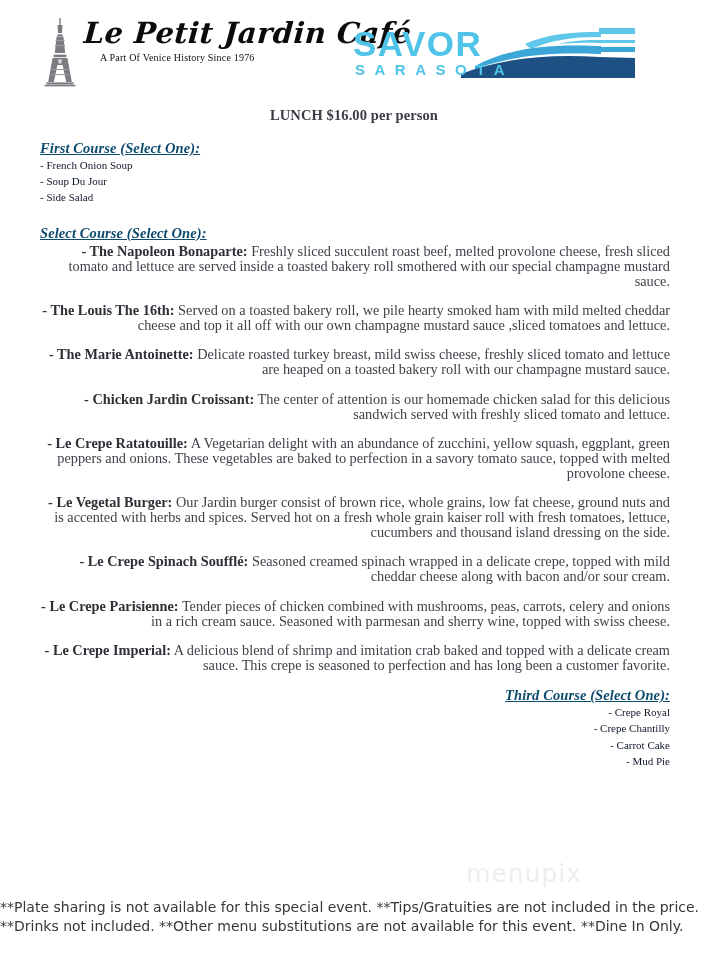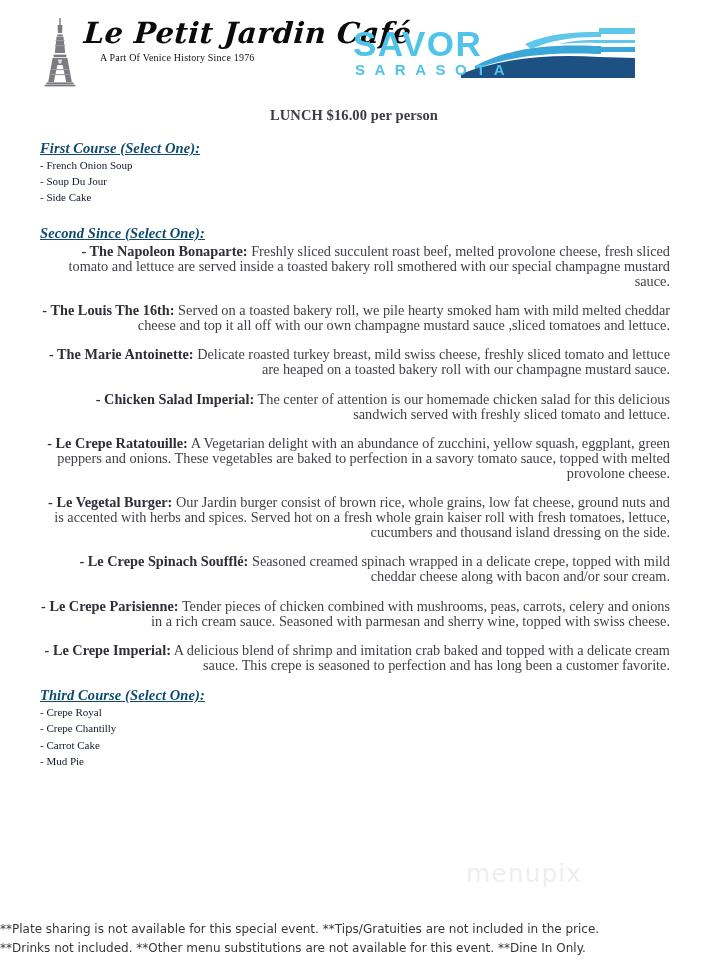--- a/index.html
+++ b/index.html
@@ -115,43 +115,43 @@
     color: #3f3f48;
     margin-top: 13px;
     text-align: right;
   }
   .dish.first { margin-top: 2px; }
   .dish-name {
     font-weight: bold;
     color: #2f2f38;
   }
 
-  .third-wrap { margin-top: 9px; }
+  .third-wrap { margin-top: 9px; text-align: right; }
 
   
   .watermark {
     position: absolute;
     left: 466px;
     top: 859px;
     font-family: "DejaVu Sans", sans-serif;
     font-size: 25px;
     letter-spacing: 1px;
     color: #eceef0;
     user-select: none;
   }
 
   
   .footer {
     position: absolute;
     left: 0;
-    top: 920px;
+    top: 898px;
     width: 584px;
     text-align: center;
     font-family: "DejaVu Sans", "Liberation Sans", sans-serif;
-    font-size: 12px;
+    font-size: 14px;
     line-height: 19px;
     color: #36363c;
   }
   .footer div { white-space: nowrap; }
 </style>
 </head>
 <body>
 
 <div class="header">
 
@@ -205,34 +205,34 @@
 
 <div class="lunch-title">LUNCH $16.00 per person</div>
 
 <div class="content">
 
   <div style="margin-top:16px;">
     <div class="course-heading">First Course (Select One):</div>
     <ul class="simple-list">
       <li class="simple-item">- French Onion Soup</li>
       <li class="simple-item">- Soup Du Jour</li>
-      <li class="simple-item">- Side Cake</li>
+      <li class="simple-item">- Side Salad</li>
     </ul>
   </div>
 
   <div class="sec-heading-wrap">
-    <div class="course-heading">Second Since (Select One):</div>
+    <div class="course-heading">Select Course (Select One):</div>
 
     <p class="dish first"><span class="dish-name">- The Napoleon Bonaparte:</span><span> Freshly sliced succulent roast beef, melted provolone cheese, fresh sliced tomato and lettuce are served inside a toasted bakery roll smothered with our special champagne mustard sauce.</span></p>
 
     <p class="dish"><span class="dish-name">- The Louis The 16th:</span><span> Served on a toasted bakery roll, we pile hearty smoked ham with mild melted cheddar cheese and top it all off with our own champagne mustard sauce ,sliced tomatoes and lettuce.</span></p>
 
     <p class="dish"><span class="dish-name">- The Marie Antoinette:</span><span> Delicate roasted turkey breast, mild swiss cheese, freshly sliced tomato and lettuce are heaped on a toasted bakery roll with our champagne mustard sauce.</span></p>
 
-    <p class="dish"><span class="dish-name">- Chicken Salad Imperial:</span><span> The center of attention is our homemade chicken salad for this delicious sandwich served with freshly sliced tomato and lettuce.</span></p>
+    <p class="dish"><span class="dish-name">- Chicken Jardin Croissant:</span><span> The center of attention is our homemade chicken salad for this delicious sandwich served with freshly sliced tomato and lettuce.</span></p>
 
     <p class="dish"><span class="dish-name">- Le Crepe Ratatouille:</span><span> A Vegetarian delight with an abundance of zucchini, yellow squash, eggplant, green peppers and onions. These vegetables are baked to perfection in a savory tomato sauce, topped with melted provolone cheese.</span></p>
 
     <p class="dish"><span class="dish-name">- Le Vegetal Burger:</span><span> Our Jardin burger consist of brown rice, whole grains, low fat cheese, ground nuts and is accented with herbs and spices. Served hot on a fresh whole grain kaiser roll with fresh tomatoes, lettuce, cucumbers and thousand island dressing on the side.</span></p>
 
     <p class="dish"><span class="dish-name">- Le Crepe Spinach Soufflé:</span><span> Seasoned creamed spinach wrapped in a delicate crepe, topped with mild cheddar cheese along with bacon and/or sour cream.</span></p>
 
     <p class="dish"><span class="dish-name">- Le Crepe Parisienne:</span><span> Tender pieces of chicken combined with mushrooms, peas, carrots, celery and onions in a rich cream sauce. Seasoned with parmesan and sherry wine, topped with swiss cheese.</span></p>
 
     <p class="dish"><span class="dish-name">- Le Crepe Imperial:</span><span> A delicious blend of shrimp and imitation crab baked and topped with a delicate cream sauce. This crepe is seasoned to perfection and has long been a customer favorite.</span></p>

